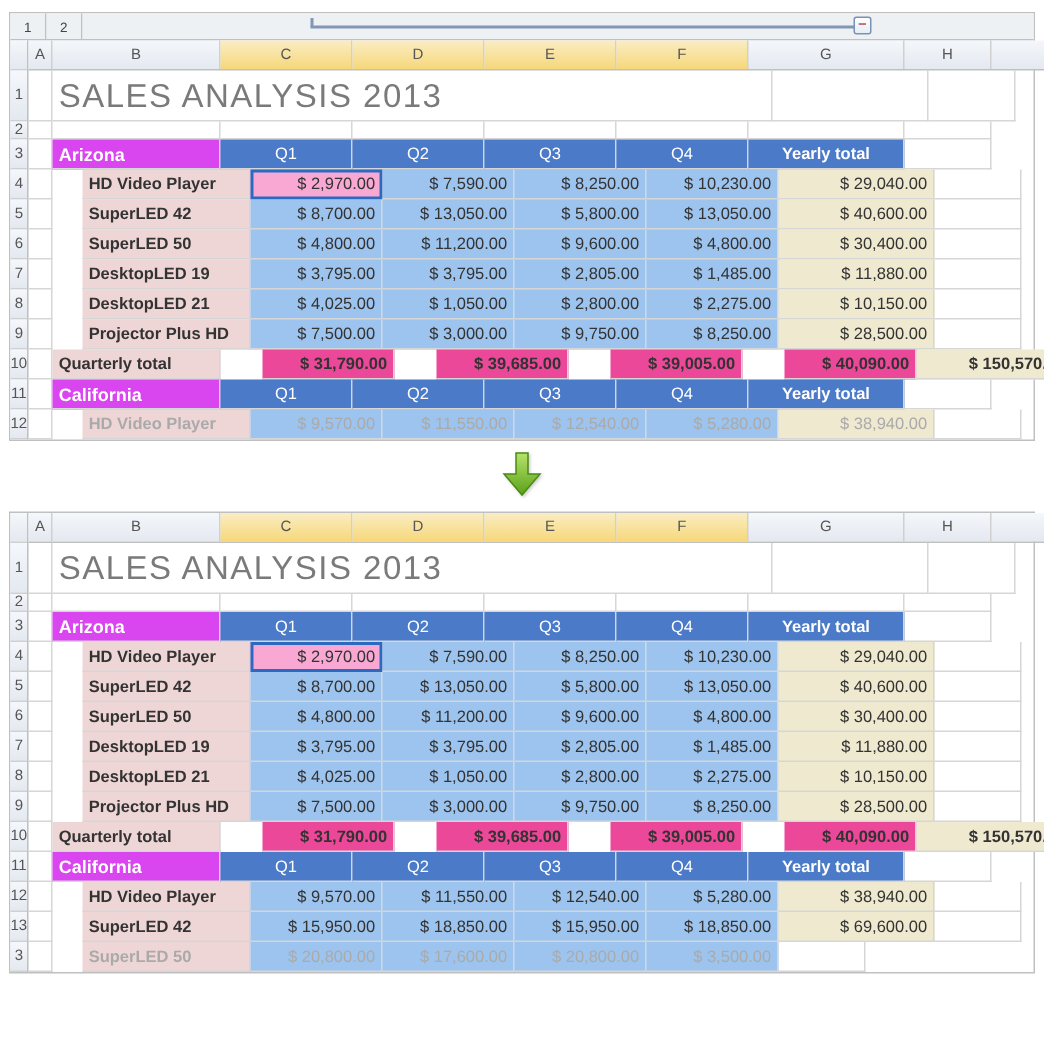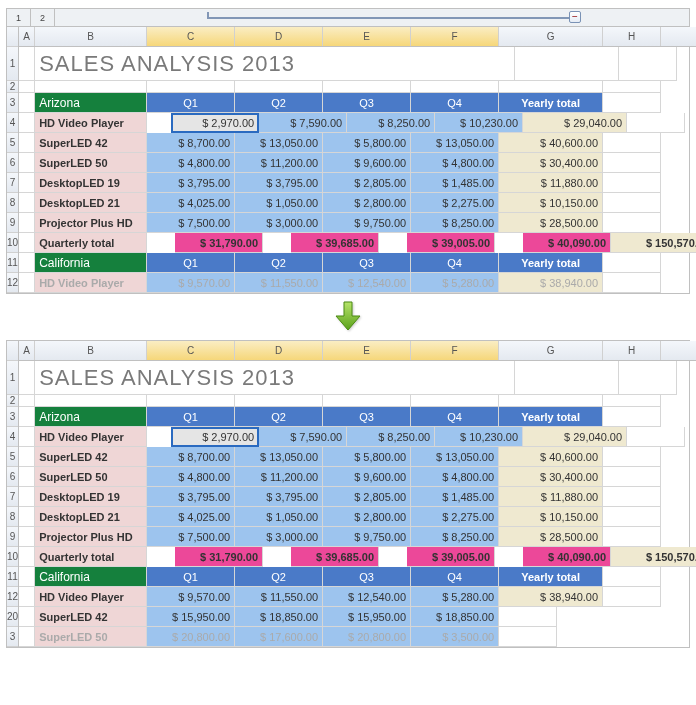--- a/index.html
+++ b/index.html
@@ -125,49 +125,49 @@
   .cG { width: 104px; justify-content: flex-end; }
   .cH { width: 58px; }
   .title-cell {
     font-size: 22px;
     color: #7a7a7a;
     font-weight: 300;
     letter-spacing: 1px;
     border-bottom: 1px solid #d6d6d6;
   }
   .hdr-region {
-    background: #15803d;
+    background: #d946ef;
     color: #fff;
-    font-weight: normal;
+    font-weight: bold;
     font-size: 12px;
   }
   .hdr-q {
     background: #4a7ac8;
     color: #fff;
     font-weight: normal;
     justify-content: center;
   }
   .hdr-yt {
     background: #4a7ac8;
     color: #fff;
     font-weight: bold;
     justify-content: center;
   }
   .prod-name {
     background: #efd6d6;
     color: #333;
     font-weight: bold;
+    margin-left: 20px;
   }
   .prod-name.faded { color: #999; }
   .qval {
     background: #9dc4ee;
   }
   .qval.sel {
-    background: #e5e5e5;
-    margin-left: 24px;
+    background: #f9a8d4;
   }
   .ytval {
     background: #efe9d0;
     font-weight: normal;
   }
   .qtot {
     background: #efd6d6;
     font-weight: bold;
   }
   .qtot-val {
@@ -369,21 +369,21 @@
       <div class="rh">3</div>
       <div class="rh">4</div>
       <div class="rh">5</div>
       <div class="rh">6</div>
       <div class="rh">7</div>
       <div class="rh">8</div>
       <div class="rh">9</div>
       <div class="rh">10</div>
       <div class="rh">11</div>
       <div class="rh">12</div>
-      <div class="rh">20</div>
+      <div class="rh">13</div>
       <div class="rh">3</div>
     </div>
     <div class="sheet-body">
       <div class="colhdr-row">
         <div class="ch cA">A</div>
         <div class="ch cB">B</div>
         <div class="ch cC sel">C</div>
         <div class="ch cD sel">D</div>
         <div class="ch cE sel">E</div>
         <div class="ch cF sel">F</div>
@@ -506,20 +506,21 @@
           <div class="cell cG ytval">$ 38,940.00</div>
           <div class="cell cH"></div>
         </div>
       <div class="row">
           <div class="cell cA"></div>
           <div class="cell cB prod-name">SuperLED 42</div>
           <div class="cell cC qval">$ 15,950.00</div>
           <div class="cell cD qval">$ 18,850.00</div>
           <div class="cell cE qval">$ 15,950.00</div>
           <div class="cell cF qval">$ 18,850.00</div>
+          <div class="cell cG ytval">$ 69,600.00</div>
           <div class="cell cH"></div>
         </div>
       <div class="row faded-row">
           <div class="cell cA"></div>
           <div class="cell cB prod-name faded">SuperLED 50</div>
           <div class="cell cC qval">$ 20,800.00</div>
           <div class="cell cD qval">$ 17,600.00</div>
           <div class="cell cE qval">$ 20,800.00</div>
           <div class="cell cF qval">$ 3,500.00</div>
           <div class="cell cH"></div>

